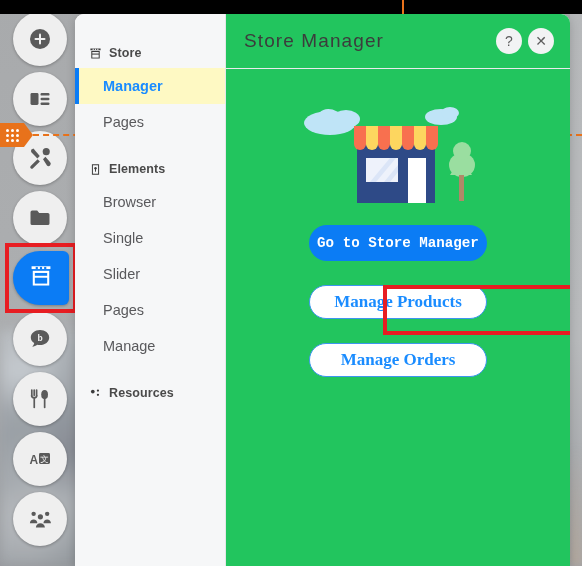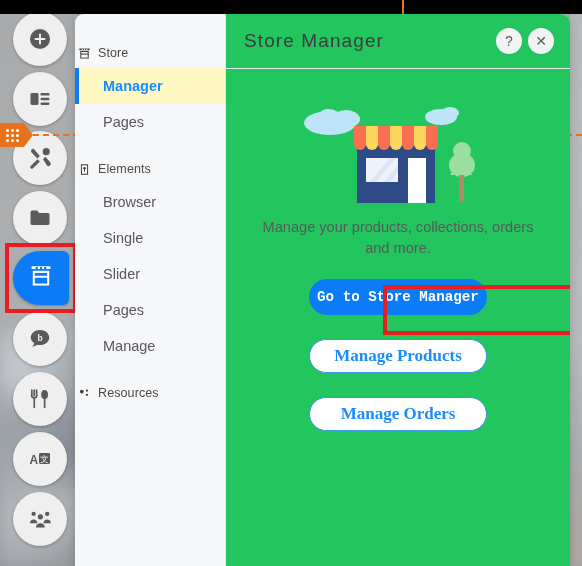--- a/index.html
+++ b/index.html
@@ -108,23 +108,23 @@
   }
 
   
   .side {
     position: absolute; left: 0; top: 0; width: 151px; height: 552px;
     background: #f6f7f8;
     border-right: 1px solid #e4e6e8;
   }
   .side-group {
     display: flex; align-items: center; gap: 7px;
-    padding: 0 0 0 3px;
+    padding: 0 0 0 14px;
     height: 30px;
-    font-size: 12.5px; color: #4a4a4a; font-weight: 400;
+    font-size: 12.5px; color: #4a4a4a; font-weight: 700;
     letter-spacing: .1px;
   }
   .side-group .gi { width: 13px; height: 13px; display: flex; align-items: center; justify-content: center; color: #3c3c3c; }
   .side-item {
     position: relative;
     height: 36px; display: flex; align-items: center;
     padding-left: 28px;
     font-size: 14.5px; color: #59595c;
   }
   .side-item.active {
@@ -425,21 +425,20 @@
 
             <rect x="110" y="65" width="18" height="45" fill="#ffffff"></rect>
 
             <path d="M163 58l-9 13h5l-7 11h22l-7-11h5z" fill="#9adea0"></path>
             <ellipse cx="164" cy="72" rx="13" ry="12" fill="#9adea0"></ellipse>
             <ellipse cx="164" cy="58" rx="9" ry="9" fill="#9adea0"></ellipse>
             <rect x="161" y="82" width="5" height="26" fill="#b08968"></rect>
           </svg>
         </span>
 
-        <div class="desc">Manage your products, collections, orders and more.</div>
 
         <button class="btn-primary">Go to Store Manager</button>
         <button class="btn-outline">Manage Products</button>
         <button class="btn-outline">Manage Orders</button>
       </div>
 
       <div class="cta-highlight"></div>
     </div>
   </div>
 </div>

